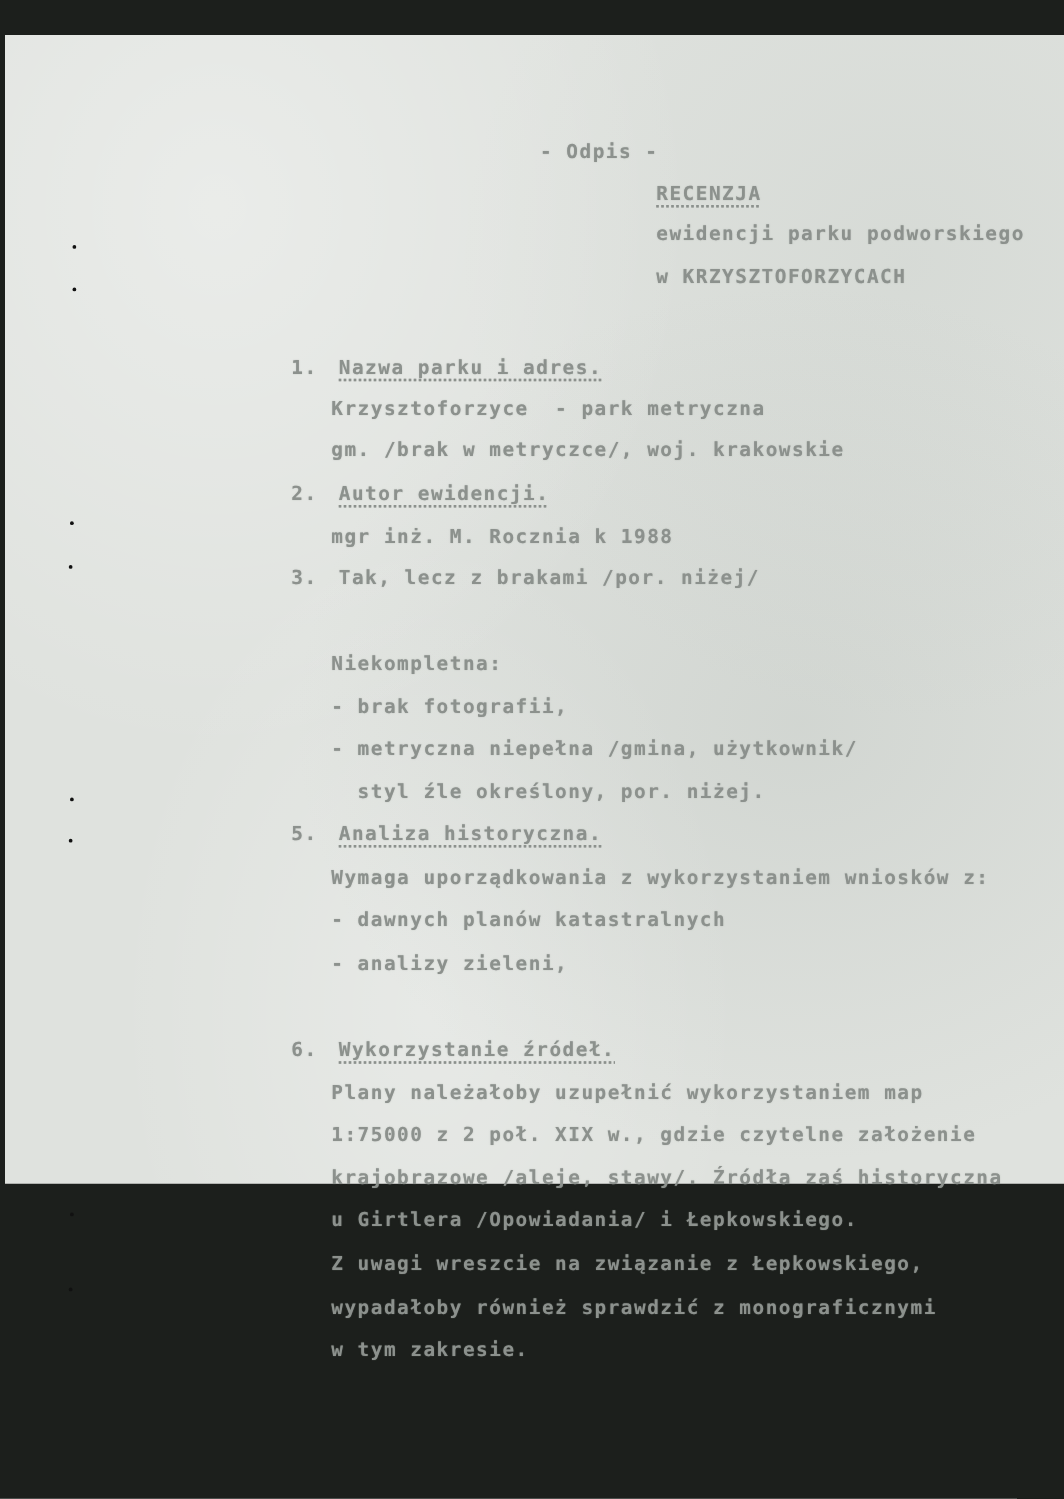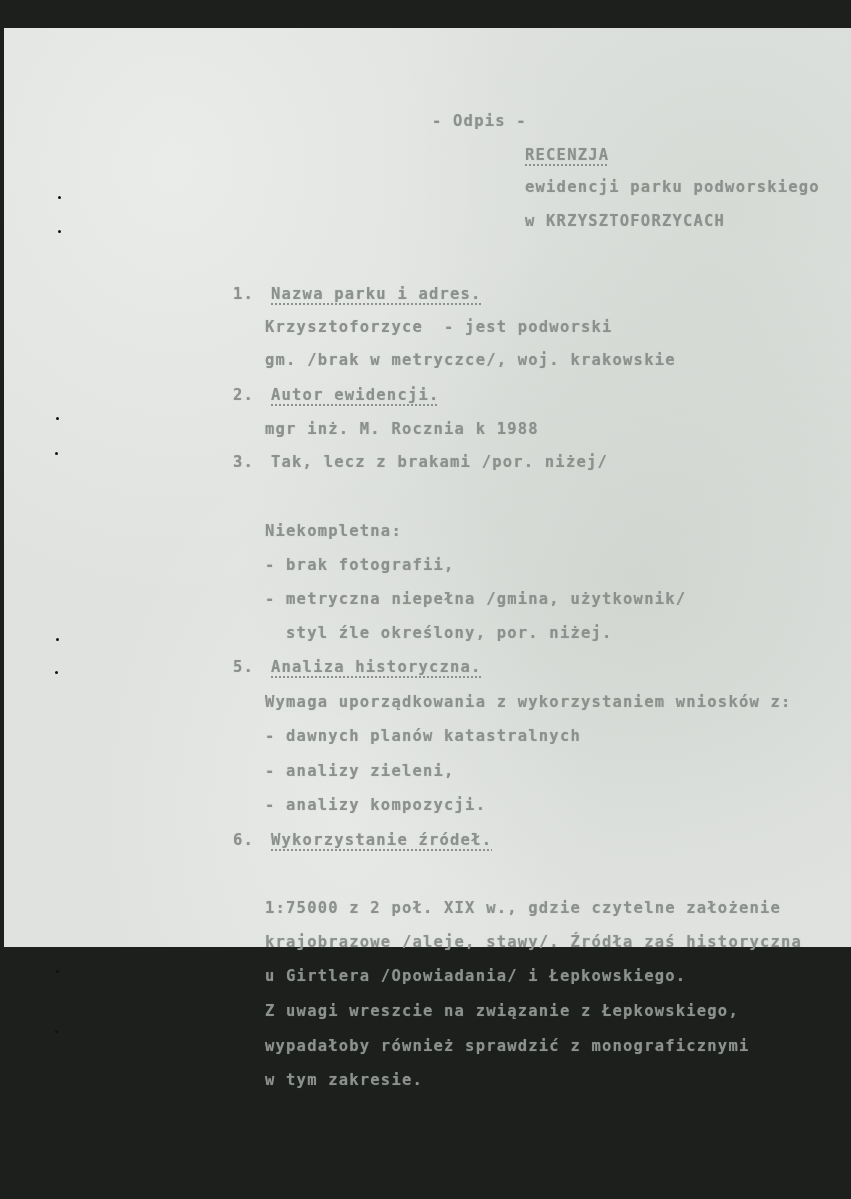--- a/index.html
+++ b/index.html
@@ -68,40 +68,40 @@
   <div class="punch" style="left:51px; top:643px;"></div>
   <div class="punch" style="left:52px; top:942px;"></div>
   <div class="punch" style="left:51px; top:1002px;"></div>
 
   <div class="line" style="left:428px; top:83px;">- Odpis -</div>
   <div class="line ul" style="left:521px; top:117px;">RECENZJA</div>
   <div class="line" style="left:521px; top:149px;">ewidencji parku podworskiego</div>
   <div class="line" style="left:521px; top:183px;">w KRZYSZTOFORZYCACH</div>
 
   <div class="line" style="left:229px; top:256px;"><span class="num">1.</span><span class="ul">Nazwa parku i adres.</span></div>
-  <div class="line" style="left:261px; top:289px;">Krzysztoforzyce  - jest podworski</div>
+  <div class="line" style="left:261px; top:289px;">Krzysztoforzyce  - park metryczna</div>
   <div class="line" style="left:261px; top:322px;">gm. /brak w metryczce/, woj. krakowskie</div>
 
   <div class="line" style="left:229px; top:357px;"><span class="num">2.</span><span class="ul">Autor ewidencji.</span></div>
   <div class="line" style="left:261px; top:391px;">mgr inż. M. Rocznia k 1988</div>
 
   <div class="line" style="left:229px; top:424px;"><span class="num">3.</span><span>Tak, lecz z brakami /por. niżej/</span></div>
 
   <div class="line" style="left:261px; top:493px;">Niekompletna:</div>
   <div class="line" style="left:261px; top:527px;">- brak fotografii,</div>
   <div class="line" style="left:261px; top:595px;">  styl źle określony, por. niżej.</div>
   <div class="line" style="left:261px; top:561px;">- metryczna niepełna /gmina, użytkownik/</div>
 
   <div class="line" style="left:229px; top:629px;"><span class="num">5.</span><span class="ul">Analiza historyczna.</span></div>
   <div class="line" style="left:261px; top:664px;">Wymaga uporządkowania z wykorzystaniem wniosków z:</div>
   <div class="line" style="left:261px; top:698px;">- dawnych planów katastralnych</div>
   <div class="line" style="left:261px; top:733px;">- analizy zieleni,</div>
-  <div class="line" style="left:261px; top:767px;">- analizy kompozycji.</div>
 
   <div class="line" style="left:229px; top:802px;"><span class="num">6.</span><span class="ul">Wykorzystanie źródeł.</span></div>
+  <div class="line" style="left:261px; top:836px;">Plany należałoby uzupełnić wykorzystaniem map</div>
   <div class="line" style="left:261px; top:870px;">1:75000 z 2 poł. XIX w., gdzie czytelne założenie</div>
   <div class="line" style="left:261px; top:904px;">krajobrazowe /aleje, stawy/. Źródła zaś historyczna</div>
   <div class="line" style="left:261px; top:938px;">u Girtlera /Opowiadania/ i Łepkowskiego.</div>
   <div class="line" style="left:261px; top:973px;">Z uwagi wreszcie na związanie z Łepkowskiego,</div>
   <div class="line" style="left:261px; top:1008px;">wypadałoby również sprawdzić z monograficznymi</div>
   <div class="line" style="left:261px; top:1042px;">w tym zakresie.</div>
 
 </div>
 
 </body></html>

